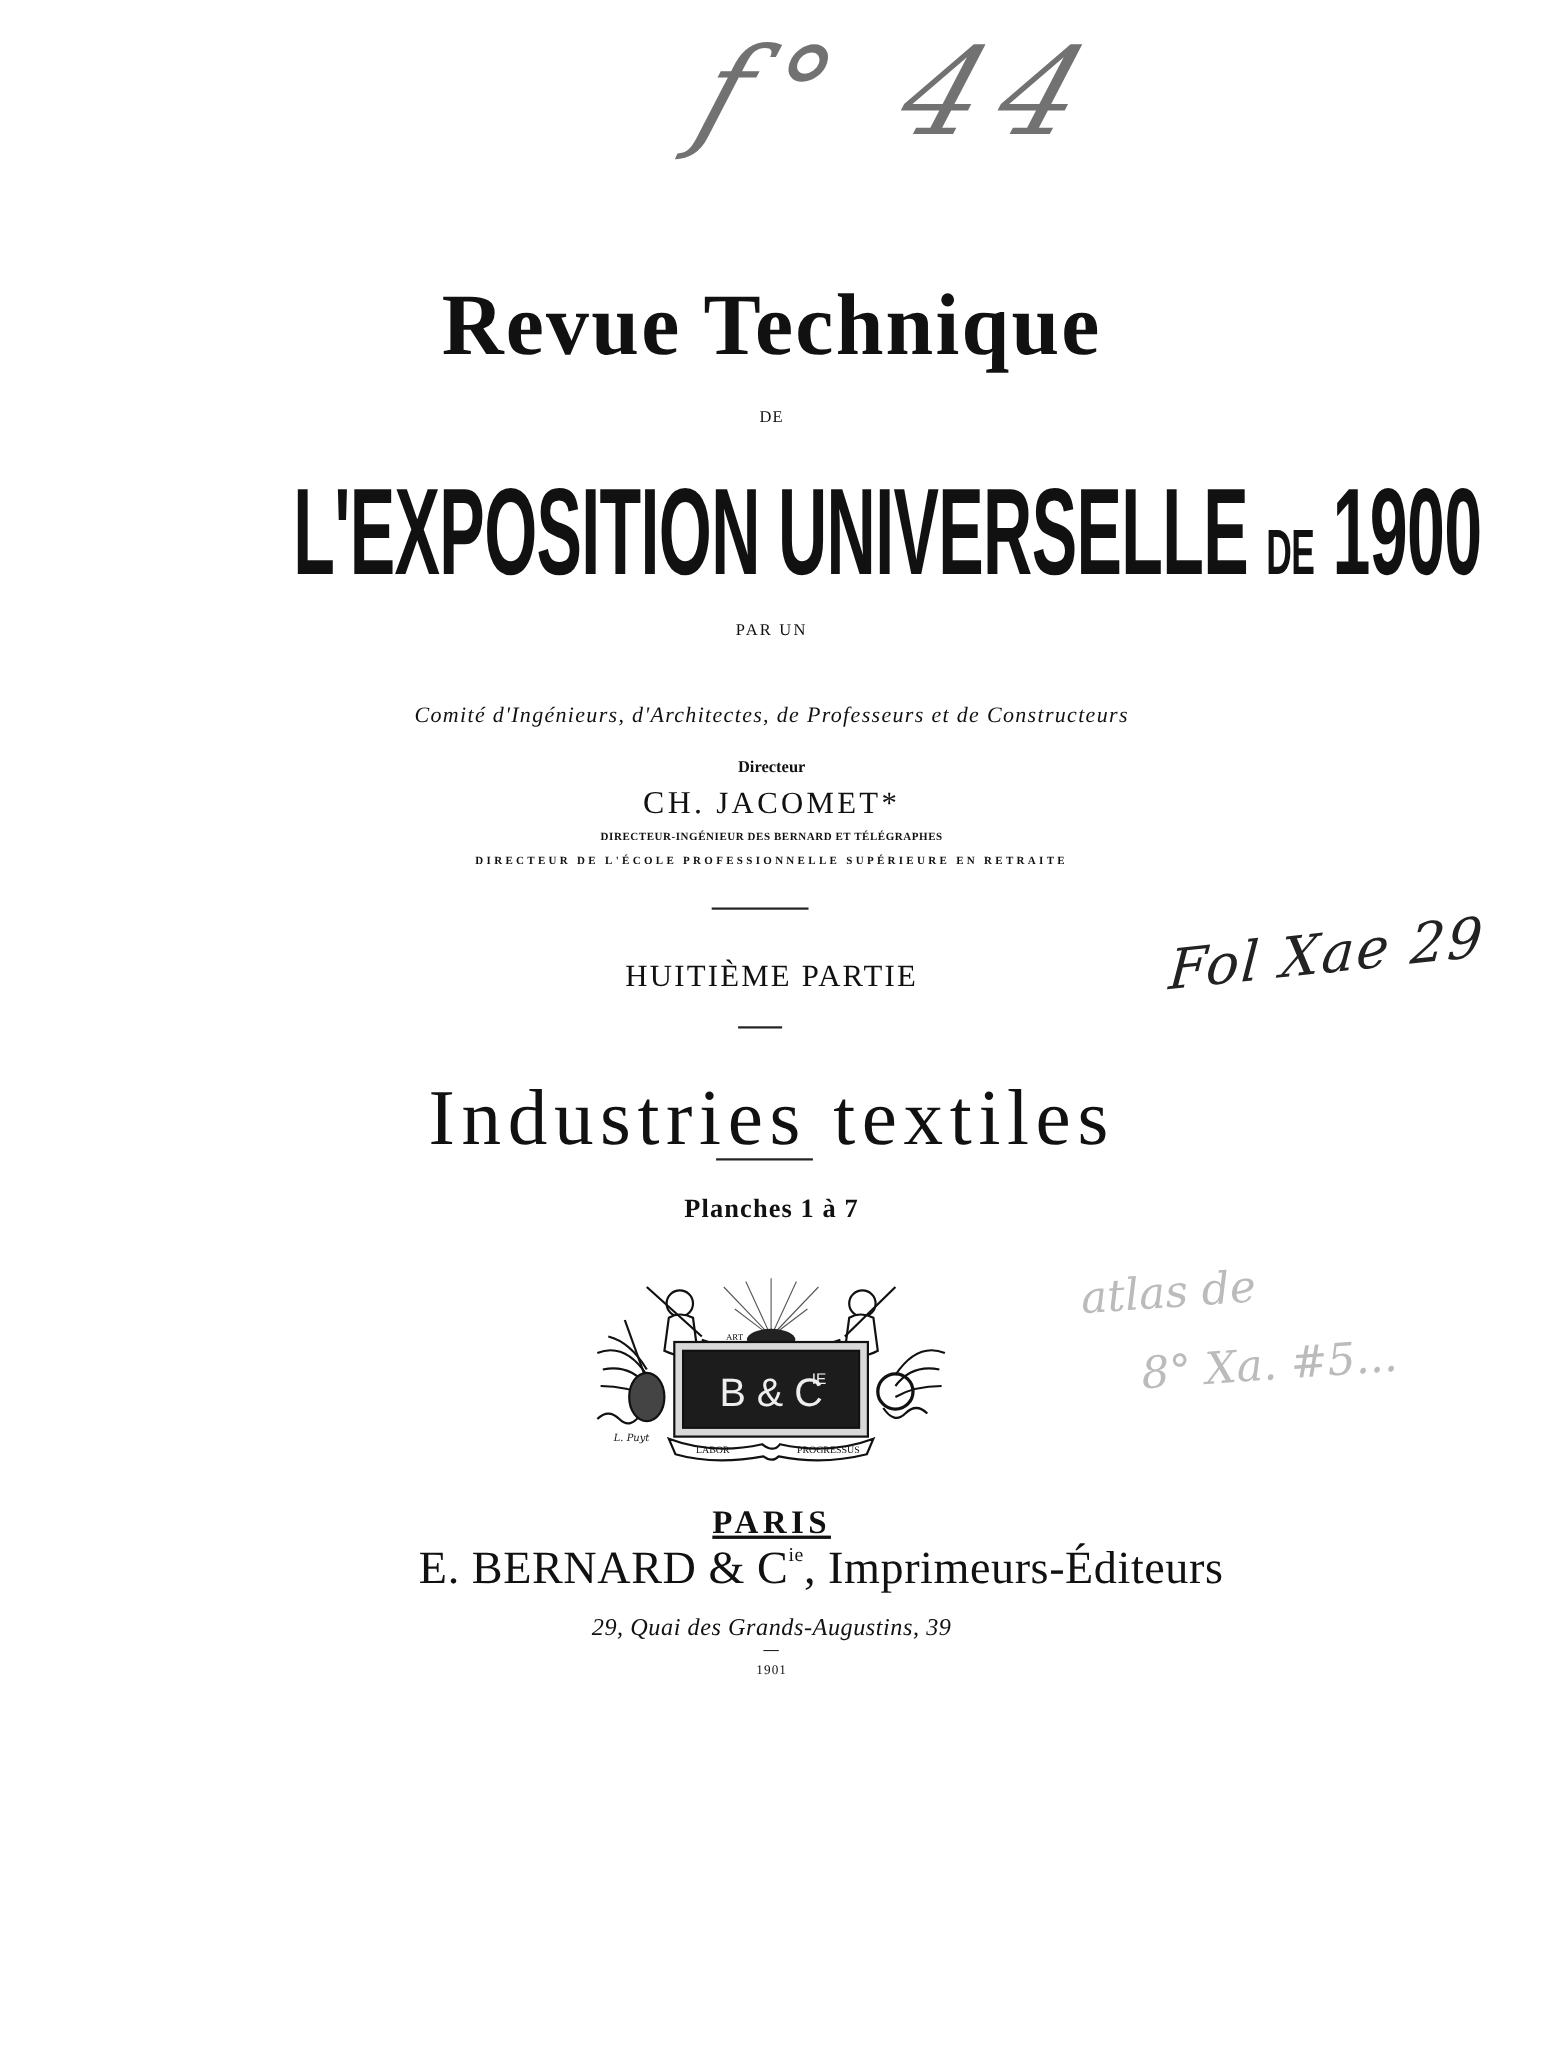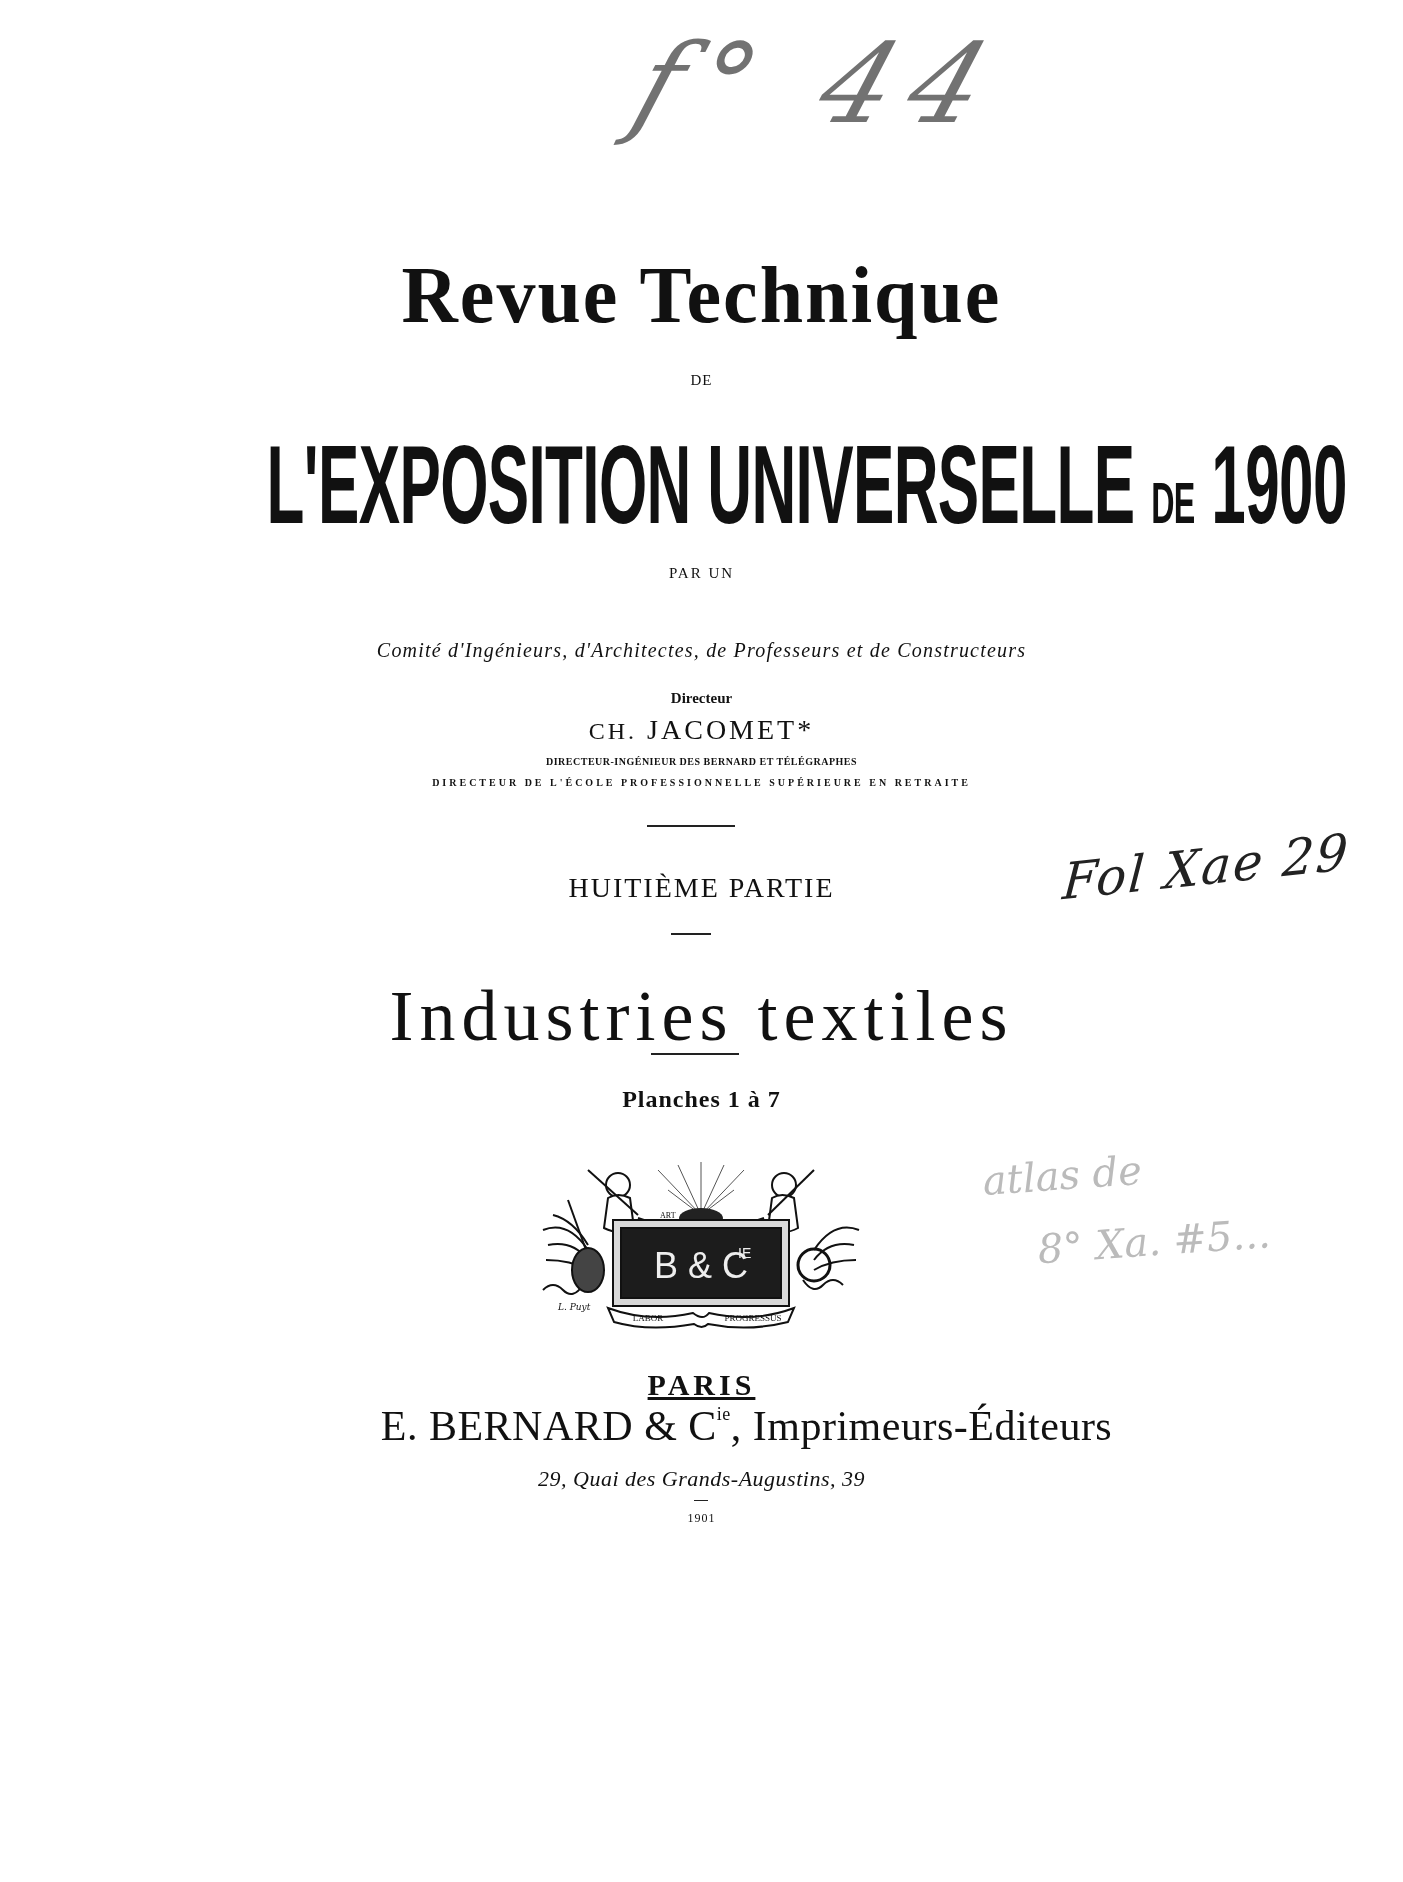--- a/index.html
+++ b/index.html
@@ -15,21 +15,21 @@
   .hand-faint div { white-space: nowrap; }
 
   .title-revue { top: 250px; font-size: 78px; font-weight: bold; letter-spacing: 2px; transform: scaleY(1.02); }
   .de-small { top: 372px; font-size: 15px; letter-spacing: 1px; }
   .title-expo { top: 420px; font-size: 100px; font-weight: bold; letter-spacing: -1px; transform: scaleX(0.62) scaleY(1.12); transform-origin: center top; }
   .title-expo .de { font-size: 52px; }
   .par-un { top: 565px; font-size: 15px; letter-spacing: 2px; }
   .comite { top: 625px; font-size: 20px; font-style: italic; letter-spacing: 1.2px; margin-top: 14px; }
   .directeur-label { top: 690px; font-size: 15px; font-weight: bold; }
   .directeur-name { top: 714px; font-size: 28px; letter-spacing: 3px; }
-  .directeur-name .small { font-size: 24px; }
+  .directeur-name .small { font-size: 29px; }
   .cred1 { top: 756px; font-size: 10px; letter-spacing: 0.5px; font-weight: bold; }
   .cred2 { top: 777px; font-size: 10px; letter-spacing: 3px; font-weight: bold; }
 
   .rule { position: absolute; height: 2px; background: #222; }
   .rule1 { left: 647px; width: 88px; top: 825px; }
   .rule2 { left: 671px; width: 40px; top: 933px; }
   .rule3 { left: 651px; width: 88px; top: 1053px; }
   .rule4 { left: 694px; width: 14px; top: 1500px; height: 1px; }
 
   .partie { top: 872px; font-size: 28px; letter-spacing: 2px; }

